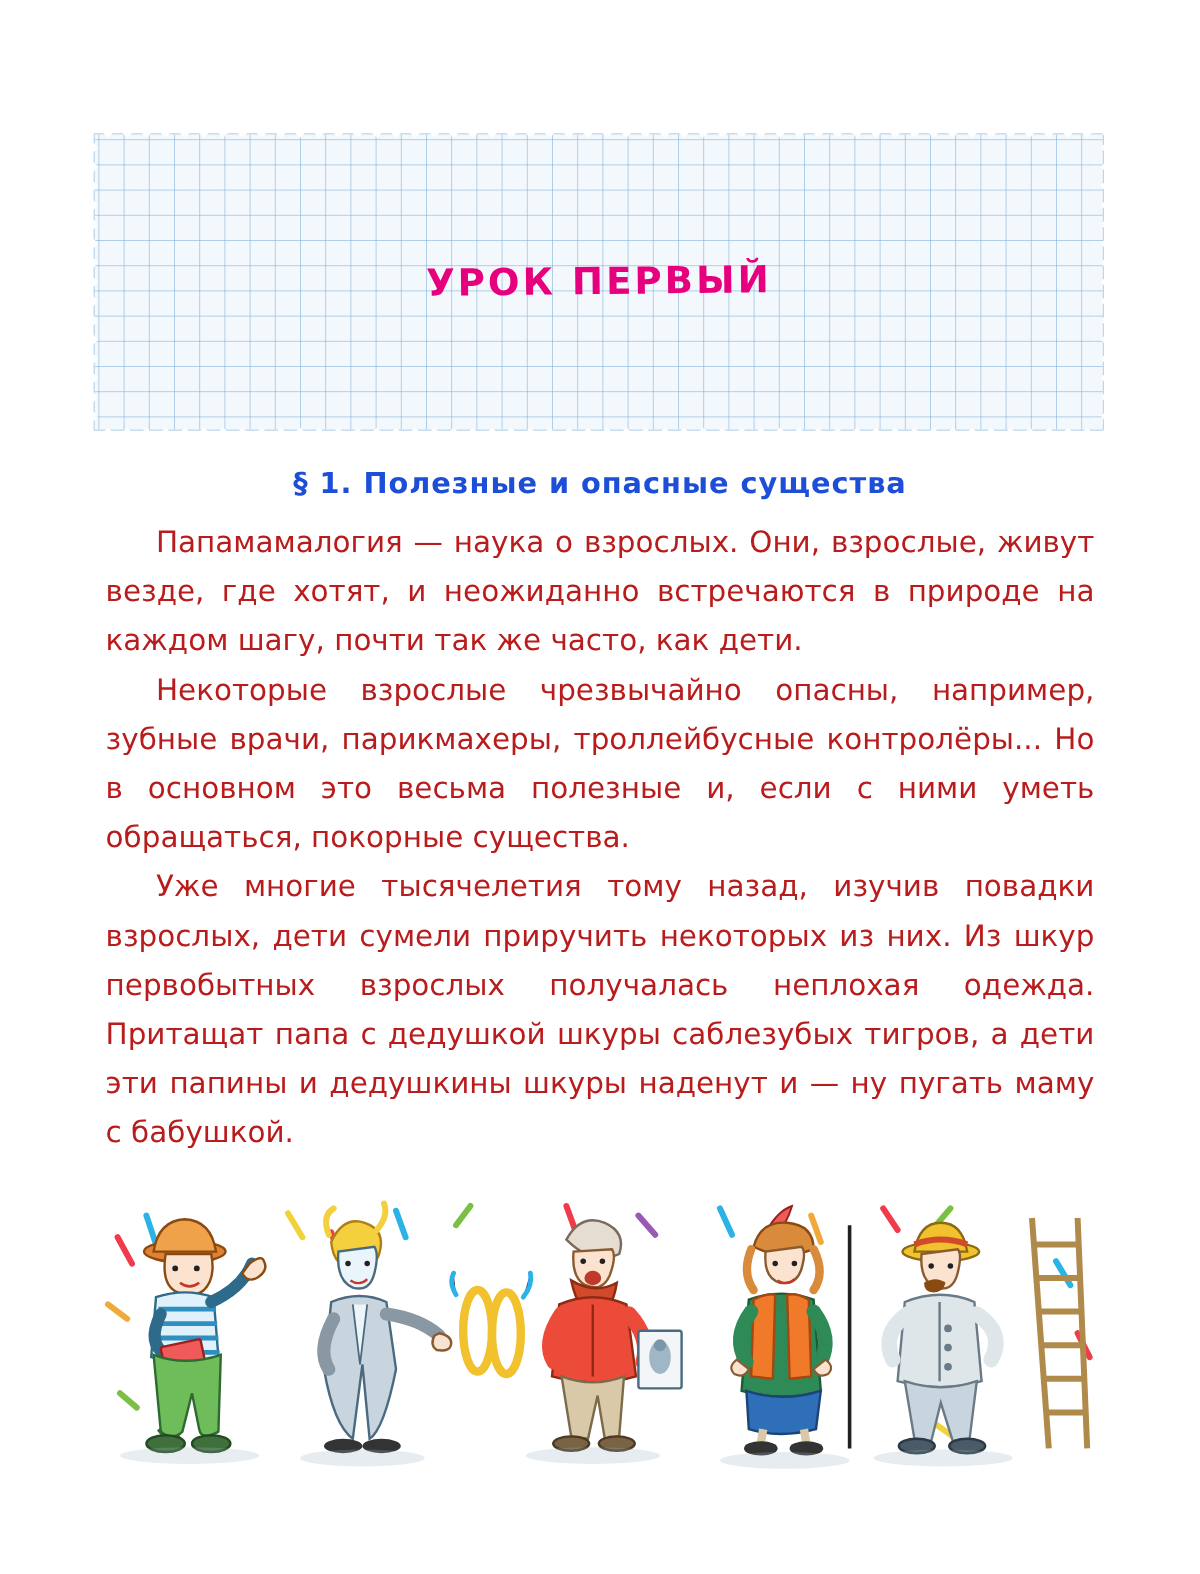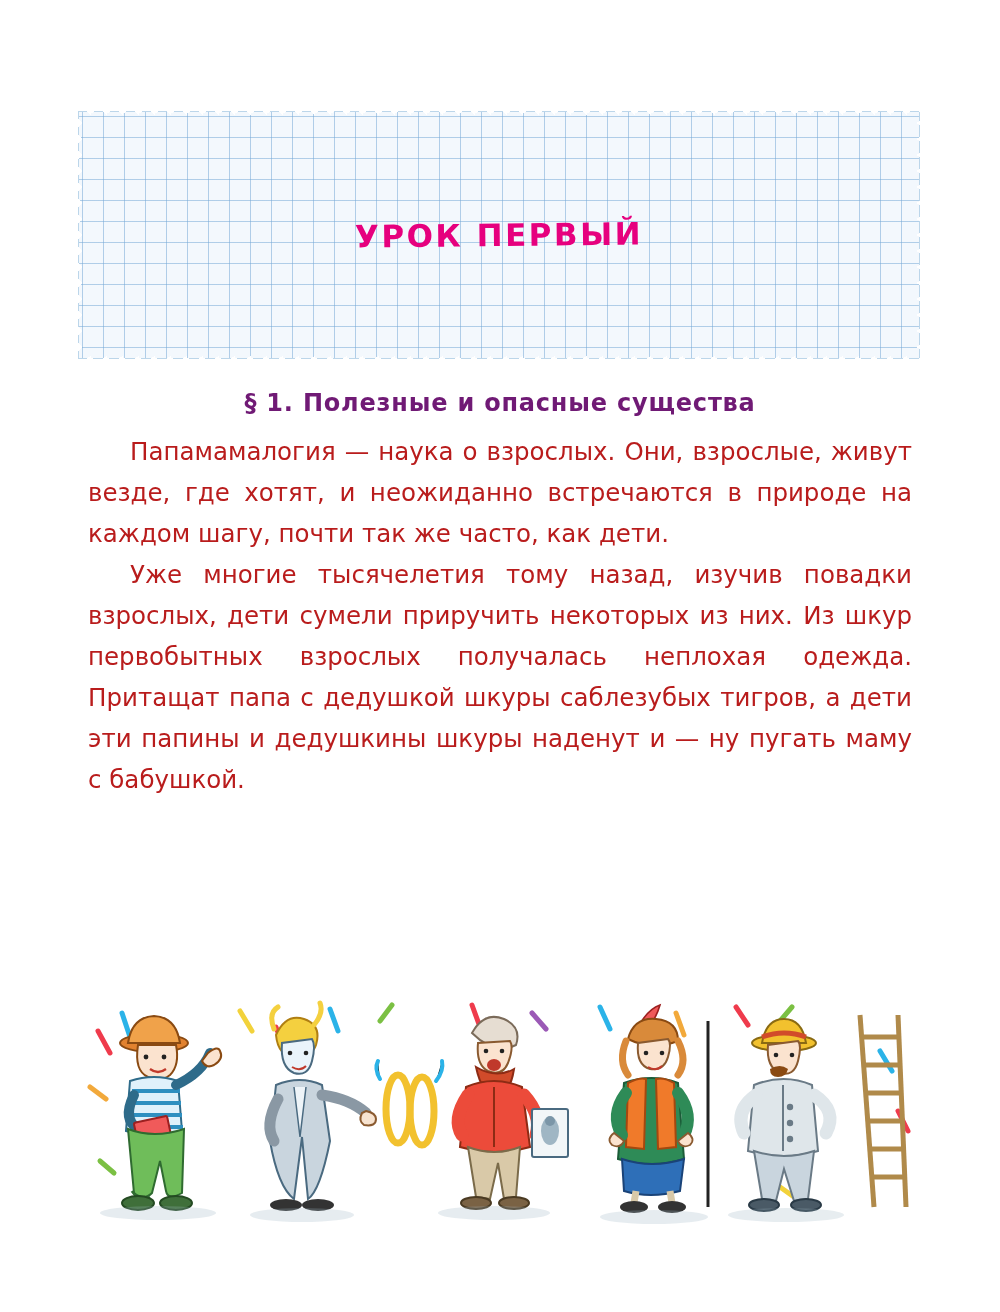--- a/index.html
+++ b/index.html
@@ -116,21 +116,21 @@
   .lesson-title .l2 { display: block; transform: rotate(-0.4deg); }
 
   
   .content {
     position: absolute;
     left: 88px;
     top: 370px;
     width: 824px;
   }
   .section-heading {
-    color: #701a75;
+    color: #1d4ed8;
     font-family: "DejaVu Sans", sans-serif;
     font-weight: bold;
     font-size: 24px;
     letter-spacing: 0.8px;
     text-align: center;
     margin: 0 0 14px 0;
   }
   .section-heading.second { margin-top: 46px; }
   p.body {
     margin: 0;
@@ -168,20 +168,21 @@
 
     <div class="banner-text">
       <div class="lesson-label">Урок первый</div>
     </div>
   </div>
 
   <div class="content">
 
     <h2 class="section-heading">§ 1. Полезные и опасные существа</h2>
     <p class="body">Папамамалогия — наука о взрослых. Они, взрослые, живут везде, где хотят, и неожиданно встречаются в природе на каждом шагу, почти так же часто, как дети.</p>
+    <p class="body">Некоторые взрослые чрезвычайно опасны, например, зубные врачи, парикмахеры, троллейбусные контролёры... Но в основном это весьма полезные и, если с ними уметь обращаться, покорные существа.</p>
 
     <p class="body">Уже многие тысячелетия тому назад, изучив повадки взрослых, дети сумели приручить некоторых из них. Из шкур первобытных взрослых получалась неплохая одежда. Притащат папа с дедушкой шкуры саблезубых тигров, а дети эти папины и дедушкины шкуры наденут и — ну пугать маму с бабушкой.</p>
   </div>
 
   <div class="illustration">
     <svg width="840" height="250" viewBox="0 0 840 250" xmlns="http://www.w3.org/2000/svg">
 
       <g stroke-width="5" stroke-linecap="round">
         <line x1="18" y1="40" x2="30" y2="62" stroke="#ef3b4c"></line>
         <line x1="42" y1="22" x2="50" y2="46" stroke="#2bb3e8"></line>

